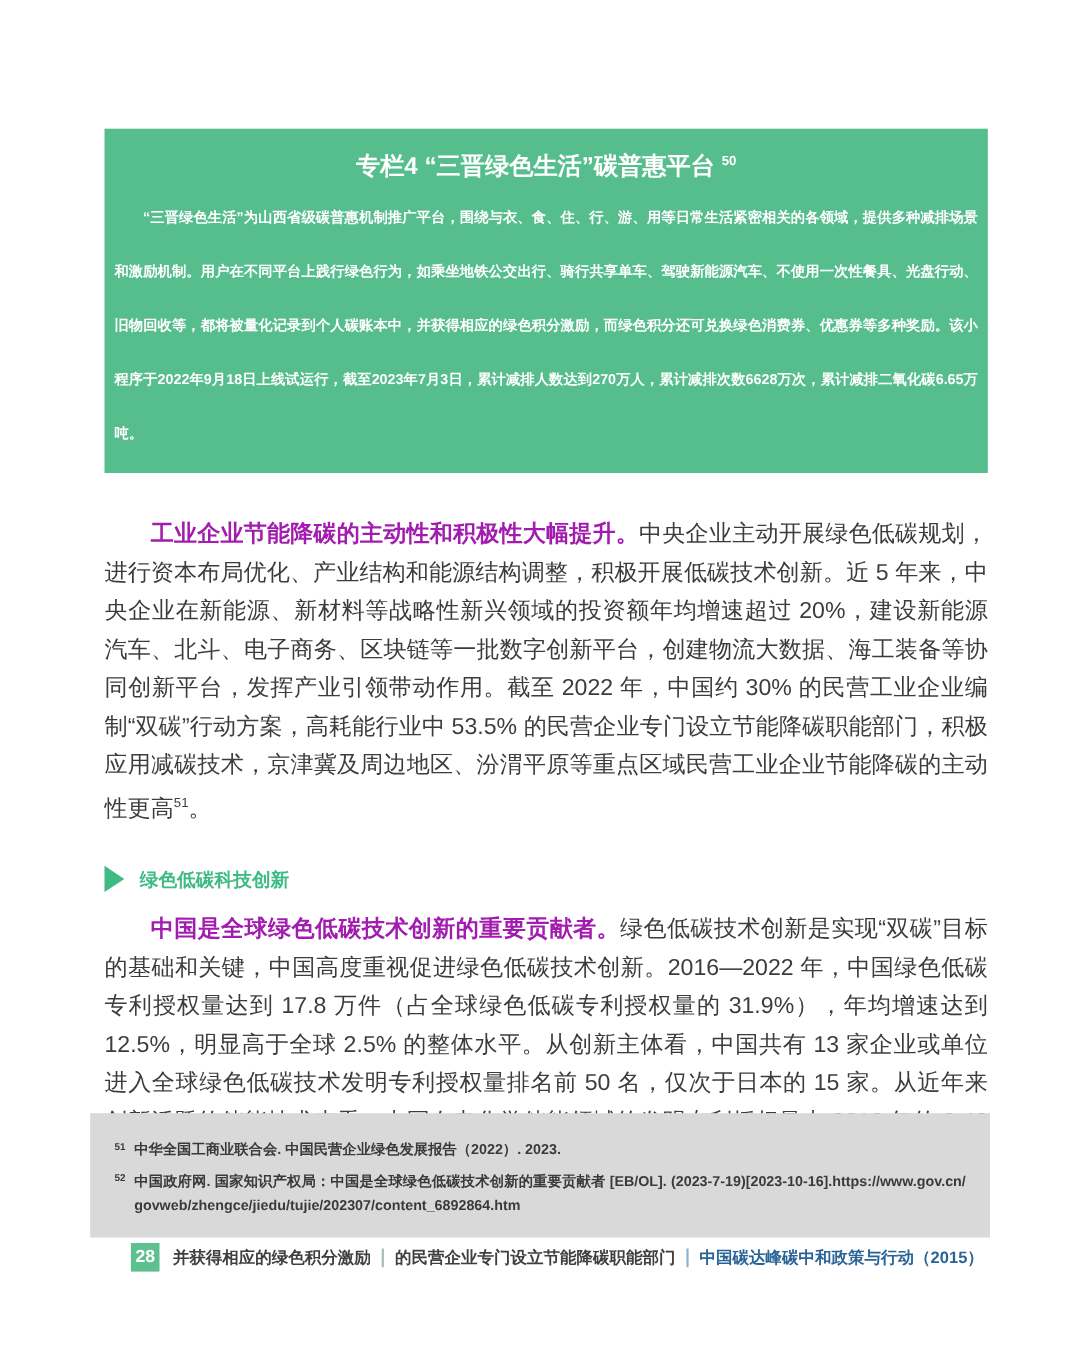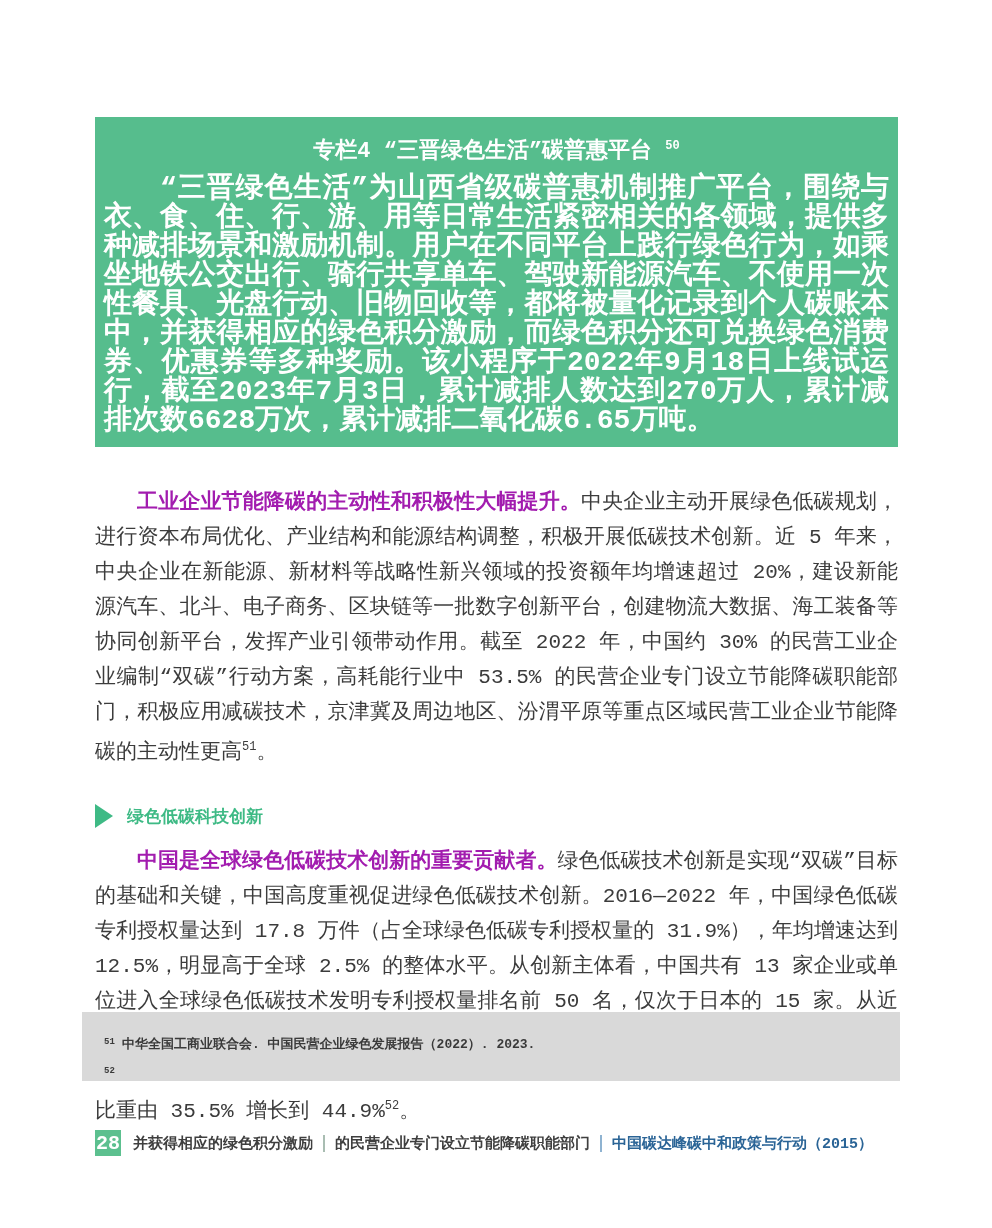--- a/index.html
+++ b/index.html
@@ -1,15 +1,15 @@
 <!DOCTYPE html>
 <html><head>
 <meta charset="utf-8">
 <style>
-  * { margin: 0; padding: 0; box-sizing: border-box; font-family: Liberation Mono, monospace; }
+  * { margin: 0; padding: 0; box-sizing: border-box; }
   html, body { background: #ffffff; }
   body { font-family: "Liberation Sans", "DejaVu Sans", sans-serif; }
 
   .page {
     position: relative;
     width: 992px;
     height: 1228px;
     background: #ffffff;
     overflow: hidden;
   }
@@ -29,22 +29,22 @@
   }
   .callout-title {
     text-align: center;
     font-size: 22px;
     font-weight: 700;
     line-height: 32px;
     margin-bottom: 6px;
   }
   .callout-title sup { font-size: 12px; vertical-align: super; font-weight: 700; }
   .callout-body {
-    font-size: 28px;
-    line-height: 29px;
+    font-size: 13px;
+    line-height: 49px;
     text-align: justify;
     text-indent: 2em;
     font-weight: 600;
   }
 
   
   .body-para {
     font-size: 21px;
     line-height: 35px;
     text-align: justify;
@@ -111,23 +111,24 @@
     font-weight: 700;
     white-space: nowrap;
   }
   .page-number {
     display: inline-flex;
     align-items: center;
     justify-content: center;
     width: 26px; height: 26px;
     background: #5cc08f;
     color: #ffffff;
-    font-size: 20px;
+    font-size: 16px;
     font-weight: 700;
     margin-right: 12px;
+    margin-left: 24px;
   }
   .footer-org { color: #3f3f3f; }
   .footer-sep {
     display: inline-block;
     width: 2px; height: 17px;
     margin: 0 10px;
   }
   .footer-sep.sep-gray { background: #a9bdb2; }
   .footer-sep.sep-blue { background: #8fb3d1; }
   .footer-report { color: #2a6496; }
@@ -154,20 +155,21 @@
 
   </div>
 
   <section class="footnotes">
     <div class="footnote">
       <sup class="fn-marker">51</sup>
       <span>中华全国工商业联合会. 中国民营企业绿色发展报告（2022）. 2023.</span>
     </div>
     <div class="footnote">
       <sup class="fn-marker">52</sup>
+      <span>中国政府网. 国家知识产权局：中国是全球绿色低碳技术创新的重要贡献者 [EB/OL]. (2023-7-19)[2023-10-16].https://www.gov.cn/govweb/zhengce/jiedu/tujie/202307/content_6892864.htm</span>
     </div>
   </section>
 
   <footer class="page-footer">
     <span class="page-number">28</span>
     <span class="footer-org">并获得相应的绿色积分激励</span>
     <span class="footer-sep sep-gray"></span>
     <span class="footer-org">的民营企业专门设立节能降碳职能部门</span>
     <span class="footer-sep sep-blue"></span>
     <span class="footer-report">中国碳达峰碳中和政策与行动（2015）</span>

